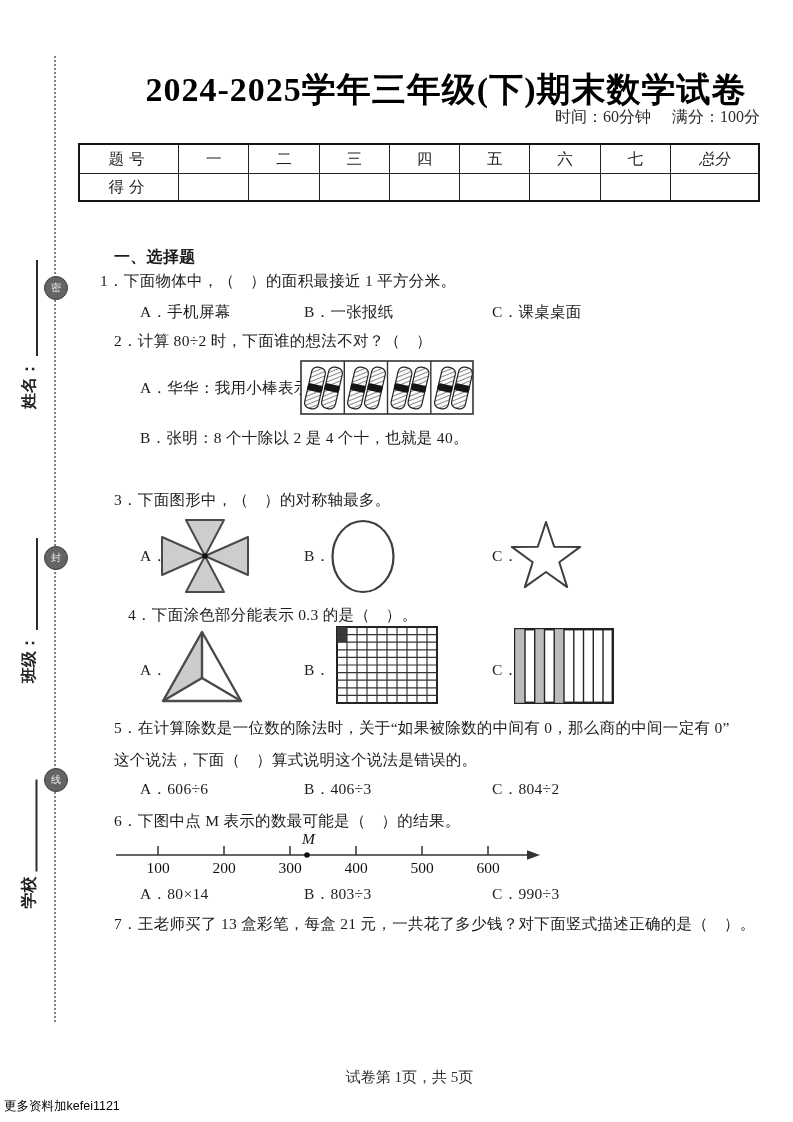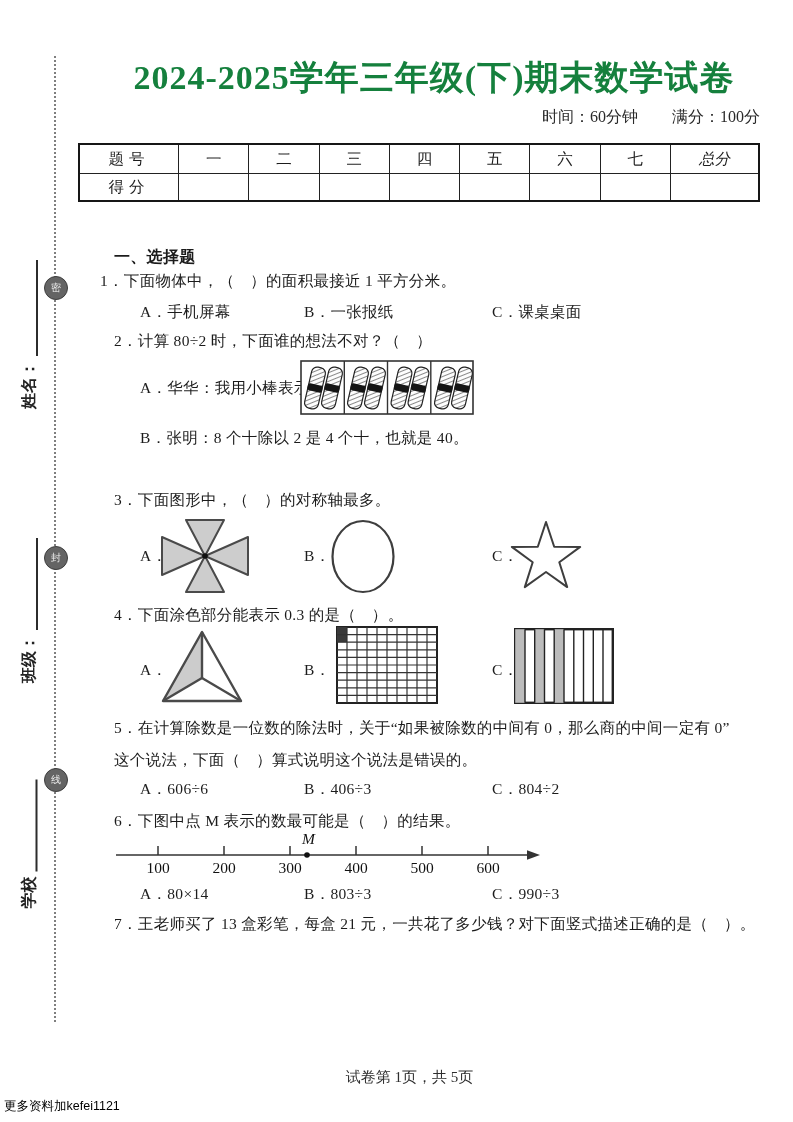--- a/index.html
+++ b/index.html
@@ -13,24 +13,24 @@
         background:#646464;border:1px solid #3e3e3e;color:#efefef;font-size:10px;
         line-height:22px;text-align:center;z-index:3;}
   .field{position:absolute;display:flex;align-items:flex-end;white-space:nowrap;
          font-size:16px;font-weight:bold;height:26px;transform:rotate(-90deg);color:#222;}
   .blank{display:inline-block;border-bottom:2px solid #2c2c2c;height:13px;margin-left:5px;margin-bottom:2px;}
   .f-name{left:-52px;top:317px;width:158px;}
   .f-class{left:-46px;top:597px;width:146px;}
   .f-school{left:-42px;top:827px;width:137px;}
 
   
-  .title{position:absolute;left:88px;top:55px;width:692px;margin:0;text-align:center;
-         font-size:34px;font-weight:900;letter-spacing:1px;color:#15803d;}
+  .title{position:absolute;left:88px;top:55px;width:692px;margin:12px;text-align:center;
+         font-size:34px;font-weight:900;letter-spacing:1px;color:#000000;}
   .meta{position:absolute;right:33px;top:107px;font-size:16px;color:#2a2a2a;}
-  .meta .gap{margin-left:30px;text-align:center;}
+  .meta .gap{margin-left:17px;text-align:center;}
 
   
   table.score{position:absolute;left:78px;top:143px;width:682px;border-collapse:collapse;
               border:2.2px solid #161616;table-layout:fixed;}
   table.score td{border:1.5px solid #222;text-align:center;font-size:15.5px;padding:0;}
   table.score tr:nth-child(1) td{height:28px;}
   table.score tr:nth-child(2) td{height:26px;}
   td.firstcol{width:98px;letter-spacing:5px;}
   td.lastcol{width:87px;font-style:italic;}
 
@@ -156,21 +156,21 @@
     </g>
     <circle cx="45" cy="38" r="2.8" fill="#111"></circle>
   </svg>
   <svg class="fig" style="left:330px;top:519px" width="66" height="75" viewBox="0 0 66 75">
     <ellipse cx="33" cy="37.5" rx="30.5" ry="35.5" fill="none" stroke="#3e3e3e" stroke-width="2.2"></ellipse>
   </svg>
   <svg class="fig" style="left:506px;top:520px" width="84" height="72" viewBox="0 0 84 72">
     <path d="M40,2 L48.2,26.7 L74.2,26.9 L53.3,42.3 L61.2,67.1 L40,52 L18.8,67.1 L26.7,42.3 L5.8,26.9 L31.8,26.7 Z" fill="#ffffff" stroke="#3e3e3e" stroke-width="2" stroke-linejoin="round"></path>
   </svg>
 
-  <div class="qt" style="left:114px;top:605px">4．下面涂色部分能表示 0.3 的是（　）。</div>
+  <div class="qt" style="left:128px;top:605px">4．下面涂色部分能表示 0.3 的是（　）。</div>
   <div class="row" style="top:660px">
     <span class="col-a">A．</span>
     <span class="col-b">B．</span>
     <span class="col-c">C．</span>
   </div>
   <svg class="fig" style="left:158px;top:628px" width="88" height="78" viewBox="0 0 88 78">
     <polygon points="44,4 5,73 44,50" fill="#cccccc" stroke="none"></polygon>
     <g fill="none" stroke="#4a4a4a" stroke-width="2.4" stroke-linejoin="round">
       <polygon points="44,4 5,73 83,73"></polygon>
       <line x1="44" y1="4" x2="44" y2="50"></line>

